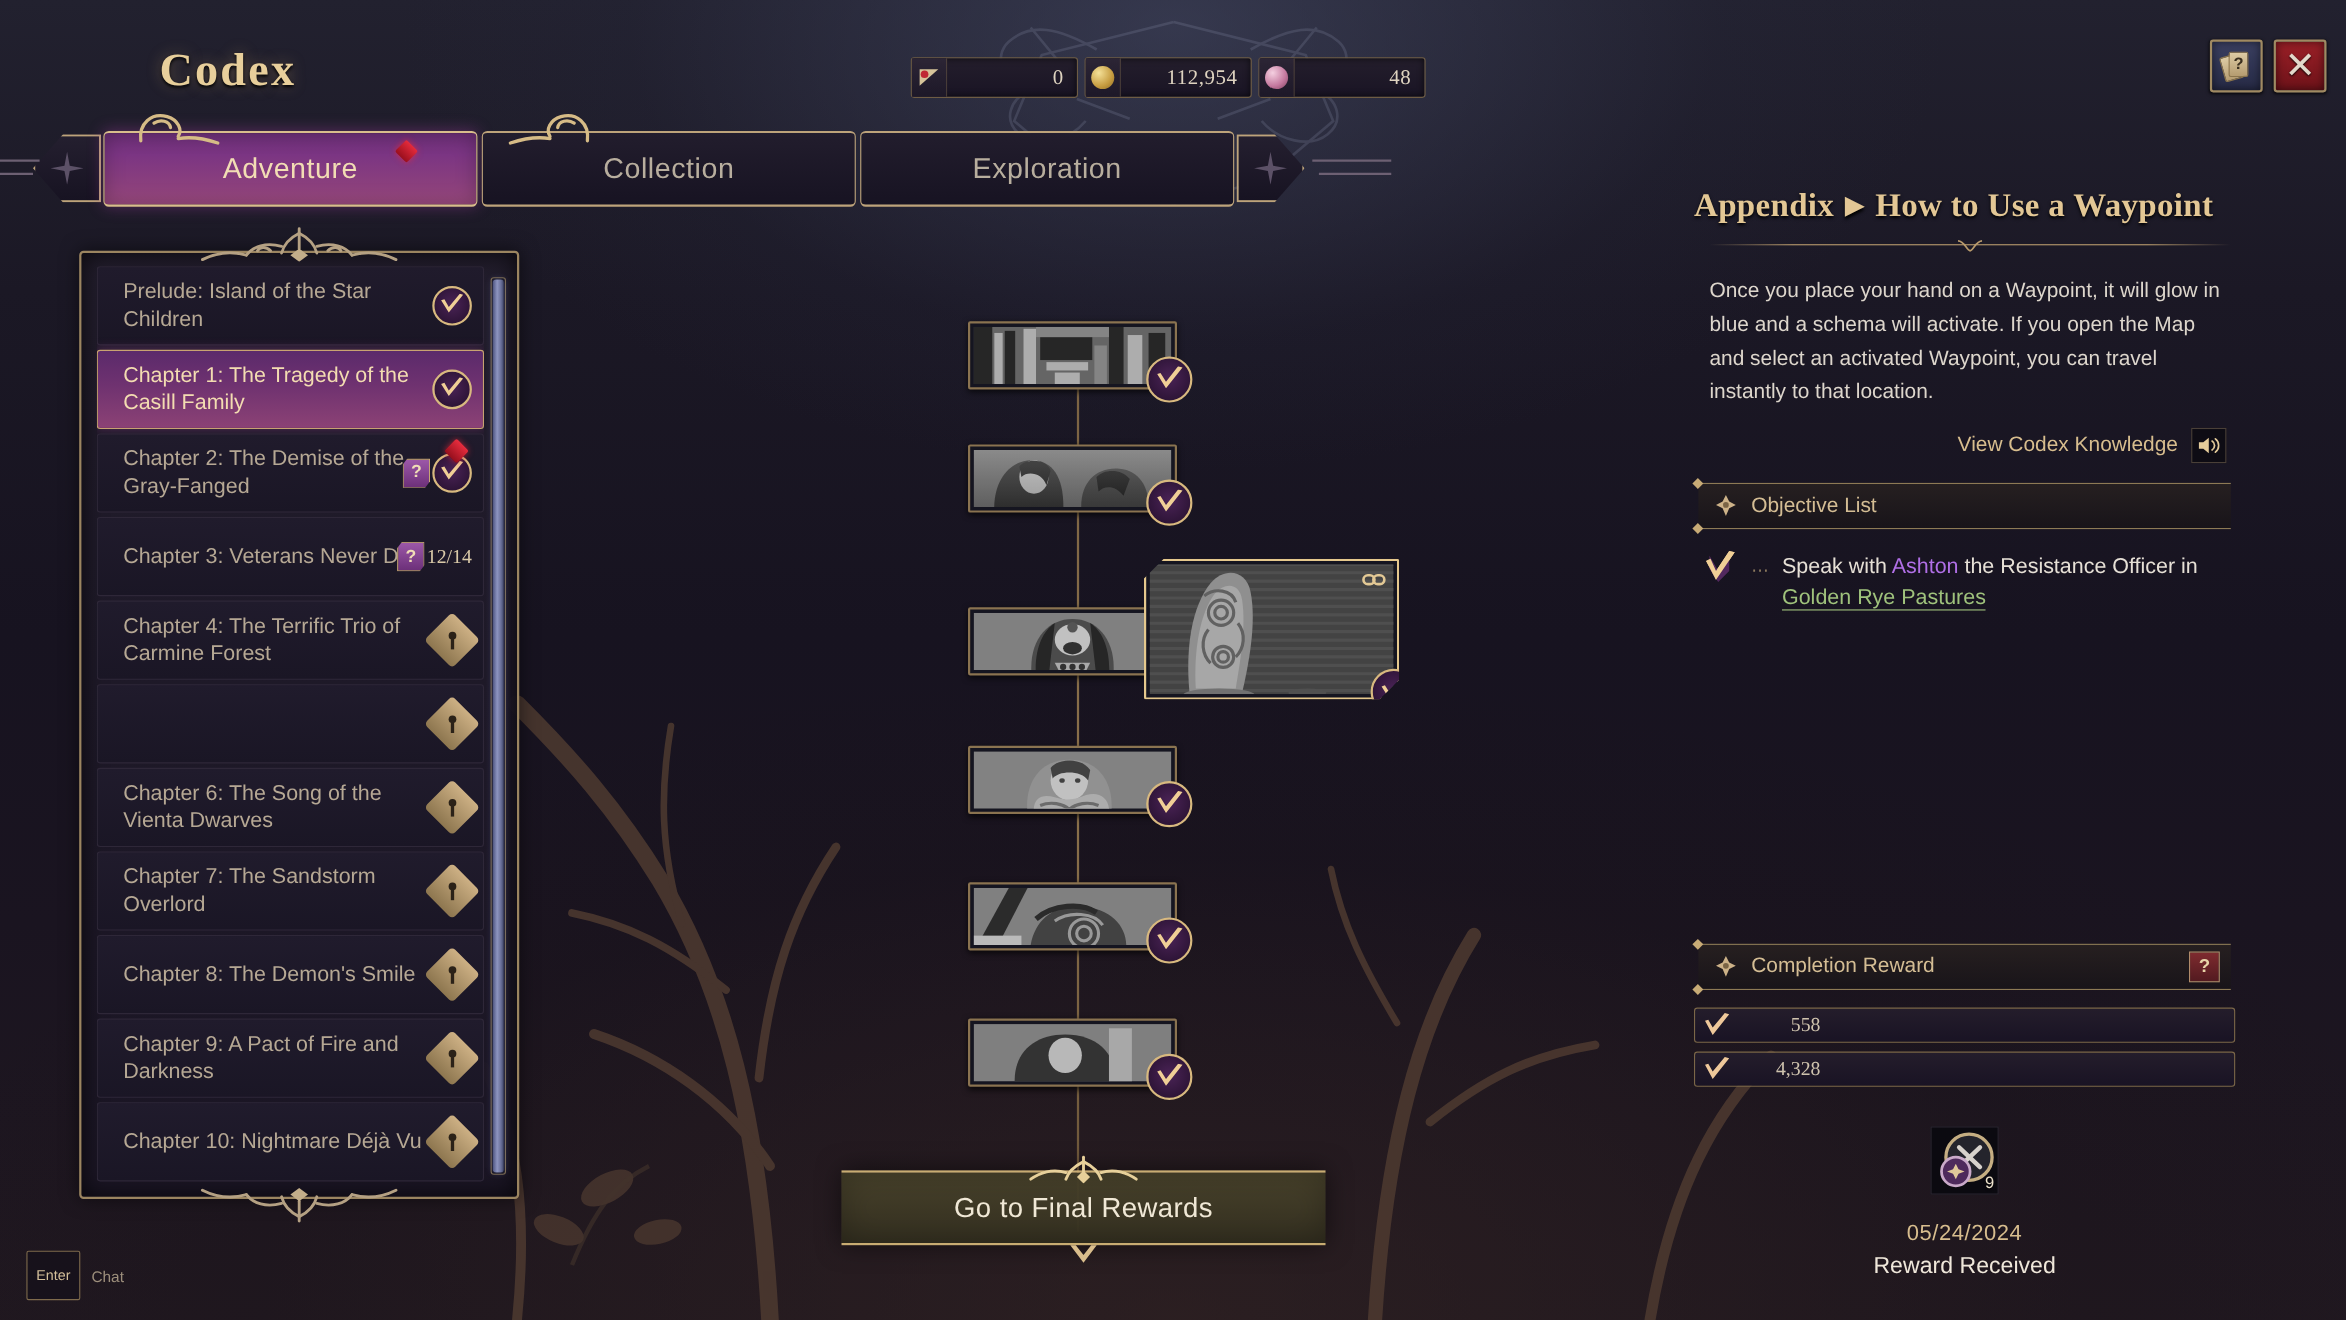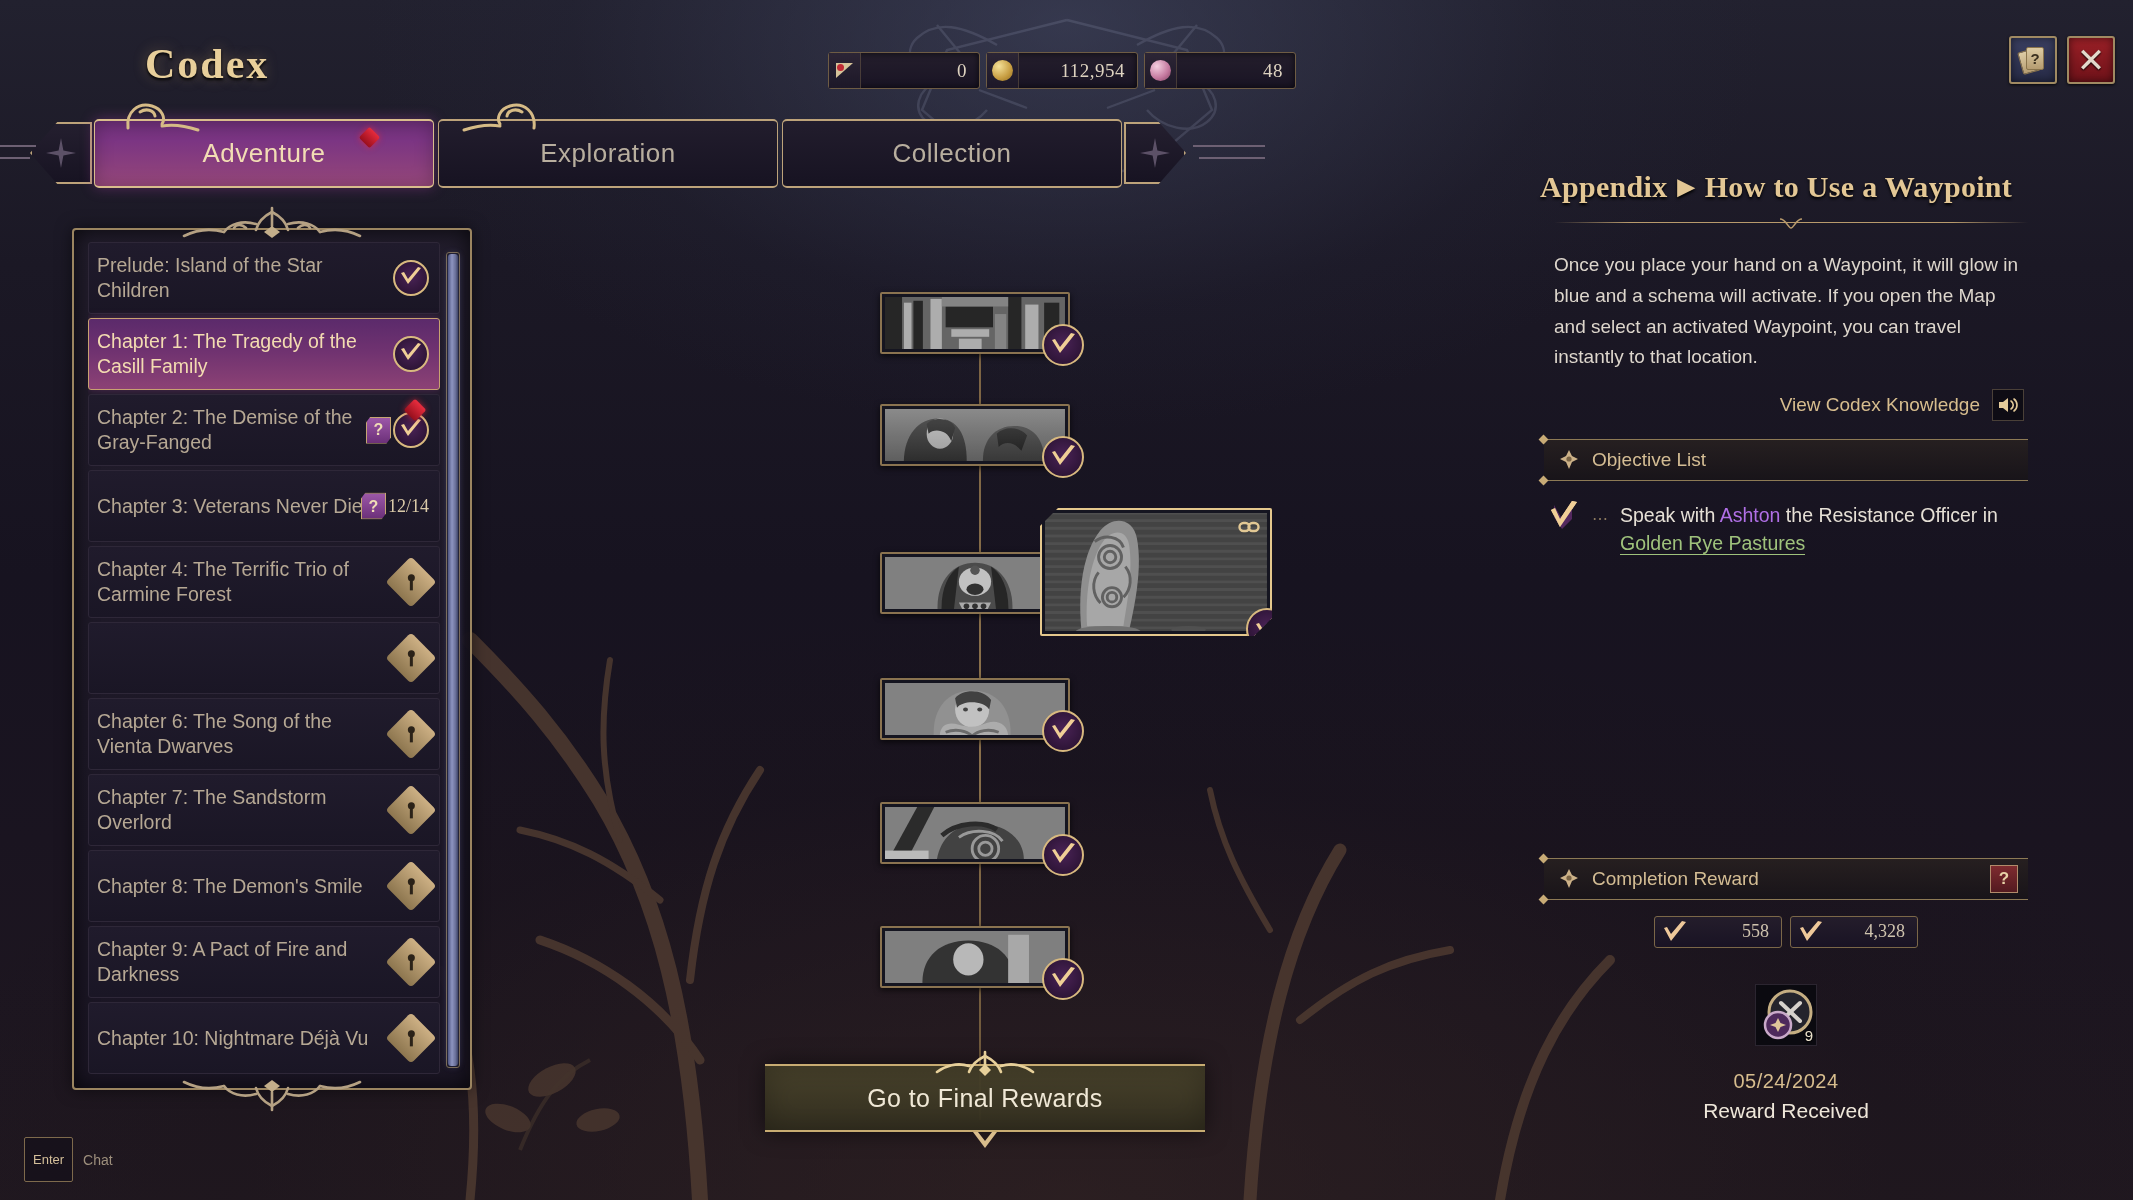--- a/index.html
+++ b/index.html
@@ -129,21 +129,21 @@
     width:200px; height:34px; pointer-events:none; }
   .panel-ornament.top { top:-26px; }
   .panel-ornament.bottom { bottom:-26px; transform:translateX(-50%) scaleY(-1); }
 
   .chapters-scroll {
     position:absolute; left:14px; top:12px; width:352px; height:838px;
     overflow:hidden;
   }
   .chapter {
     position:relative; display:flex; align-items:center;
-    min-height:72px; margin-bottom:4px; padding:8px 54px 8px 8px;
+    min-height:72px; margin-bottom:4px; padding:8px 54px 8px 23px;
     background:linear-gradient(180deg,#201b2c,#1a1625);
     border:1px solid #2e2738; border-radius:3px;
     cursor:pointer;
   }
   .chapter .cname {
     font-size:19.5px; line-height:1.28; color:#b6a894;
     font-family:"Liberation Sans", sans-serif;
   }
   .chapter.selected {
     background:linear-gradient(180deg,#5b2a6b 0%, #6f3270 45%, #8c4275 100%);
@@ -276,21 +276,21 @@
   .objective {
     display:flex; gap:12px; margin:20px 0 0 8px; width:480px;
   }
   .obj-check { width:32px;height:30px; flex:none; position:relative; }
   .obj-dots { color:#8c7a5e; font-size:16px; align-self:flex-start; margin-top:8px; }
   .obj-text { font-size:19.5px; line-height:1.45; color:#e6e0d6; }
   .obj-text .npc { color:#b06fe6; }
   .obj-text .place { color:#9fc27c; border-bottom:1px solid #9fc27c; }
 
   .reward-row {
-    display:flex; justify-content:center; gap:8px; margin-top:16px; width:492px;
+    display:flex; justify-content:center; gap:8px; margin-top:16px; width:492px;flex-direction:column;
   }
   .reward-pill {
     display:flex; align-items:center; height:32px;
     border:1px solid #7b6748; border-radius:3px;
     background:linear-gradient(180deg,#241d2b,#191324);
   }
   .reward-pill .ri { width:40px;height:30px;display:flex;align-items:center;justify-content:center; }
   .reward-pill .rv { min-width:86px; padding-right:12px; text-align:right;
     font-size:18px; color:#cfc3ae; font-family:"Liberation Serif", serif; }
 
@@ -391,24 +391,24 @@
 
   <div class="tabbar">
     <div class="tab-cap left">
       <span class="spark"></span>
     </div>
     <div class="tab active">
       <span>Adventure</span>
       <span class="badge-diamond"></span>
     </div>
     <div class="tab">
+      <span>Collection</span>
+    </div>
+    <div class="tab">
       <span>Exploration</span>
-    </div>
-    <div class="tab">
-      <span>Collection</span>
     </div>
     <div class="tab-cap right">
       <span class="spark"></span>
     </div>
   </div>
 
   <svg class="tab-flourish l" style="position:absolute;left:122px;top:98px;width:80px;height:36px" viewBox="0 0 80 36">
     <g fill="none" stroke="#d6bb86" stroke-width="3" stroke-linecap="round">
       <path d="M6 30 C4 14 16 4 30 8 C40 11 44 20 40 26"></path>
       <path d="M18 14 C24 10 32 12 33 18"></path>

